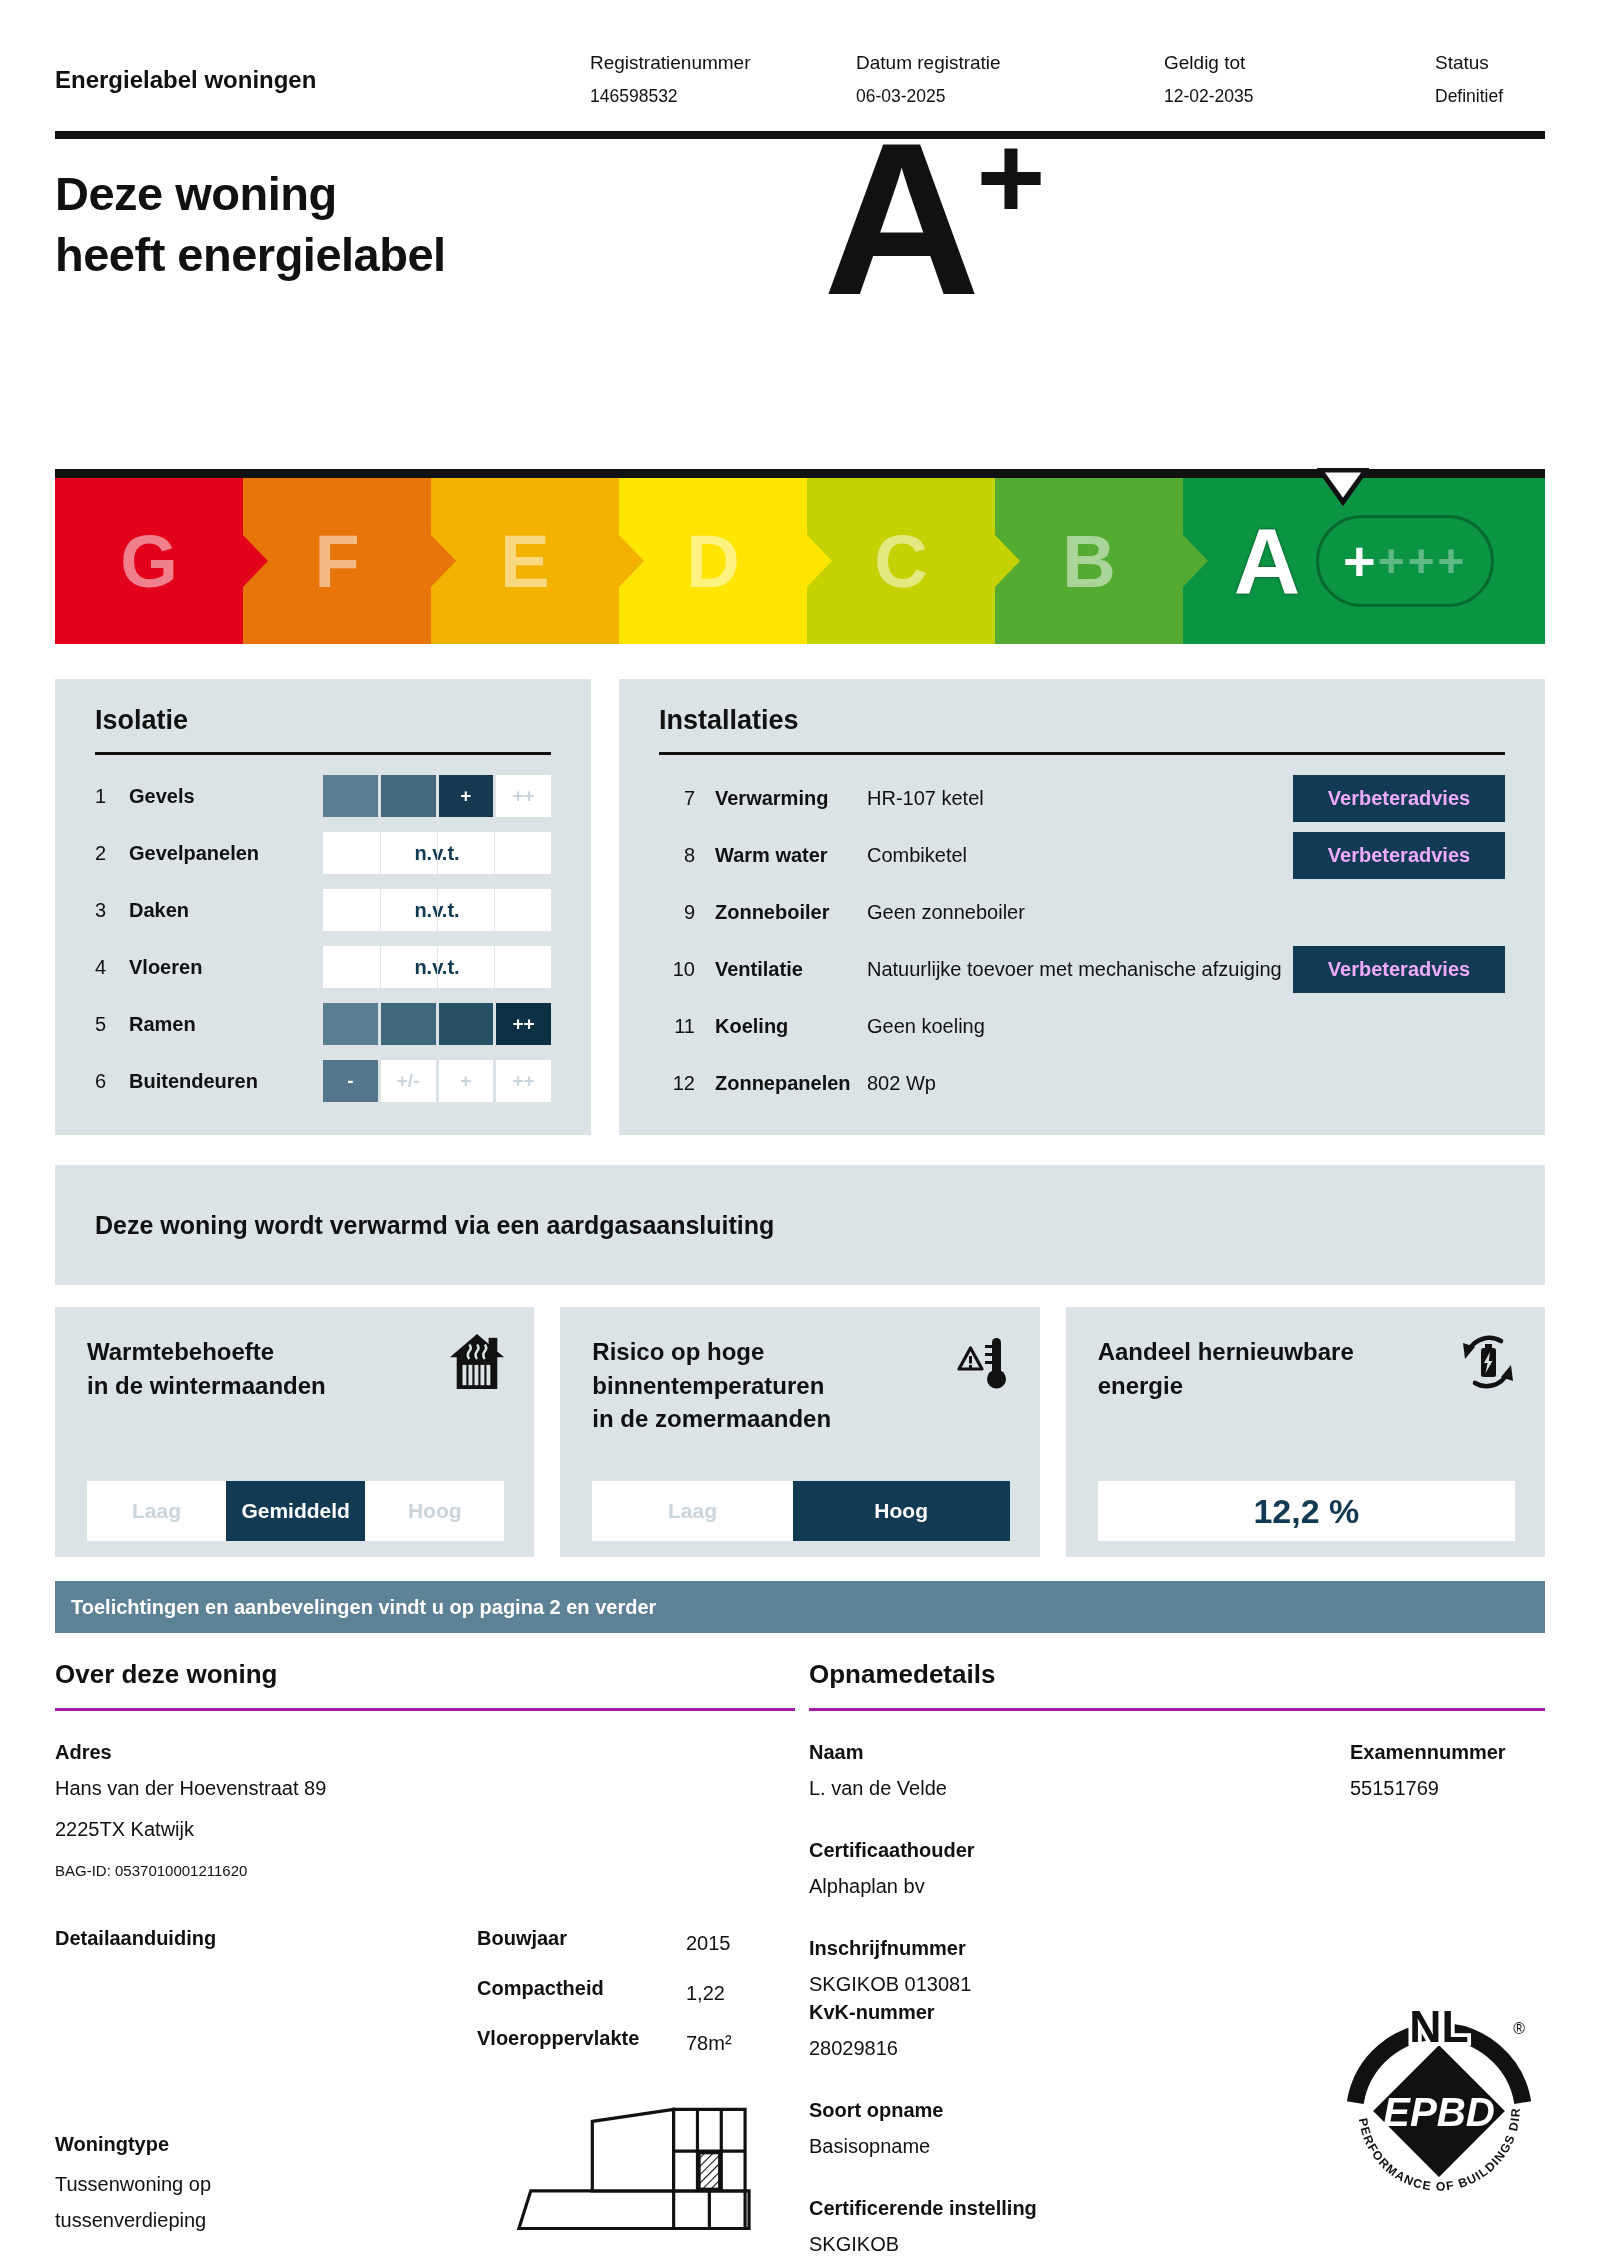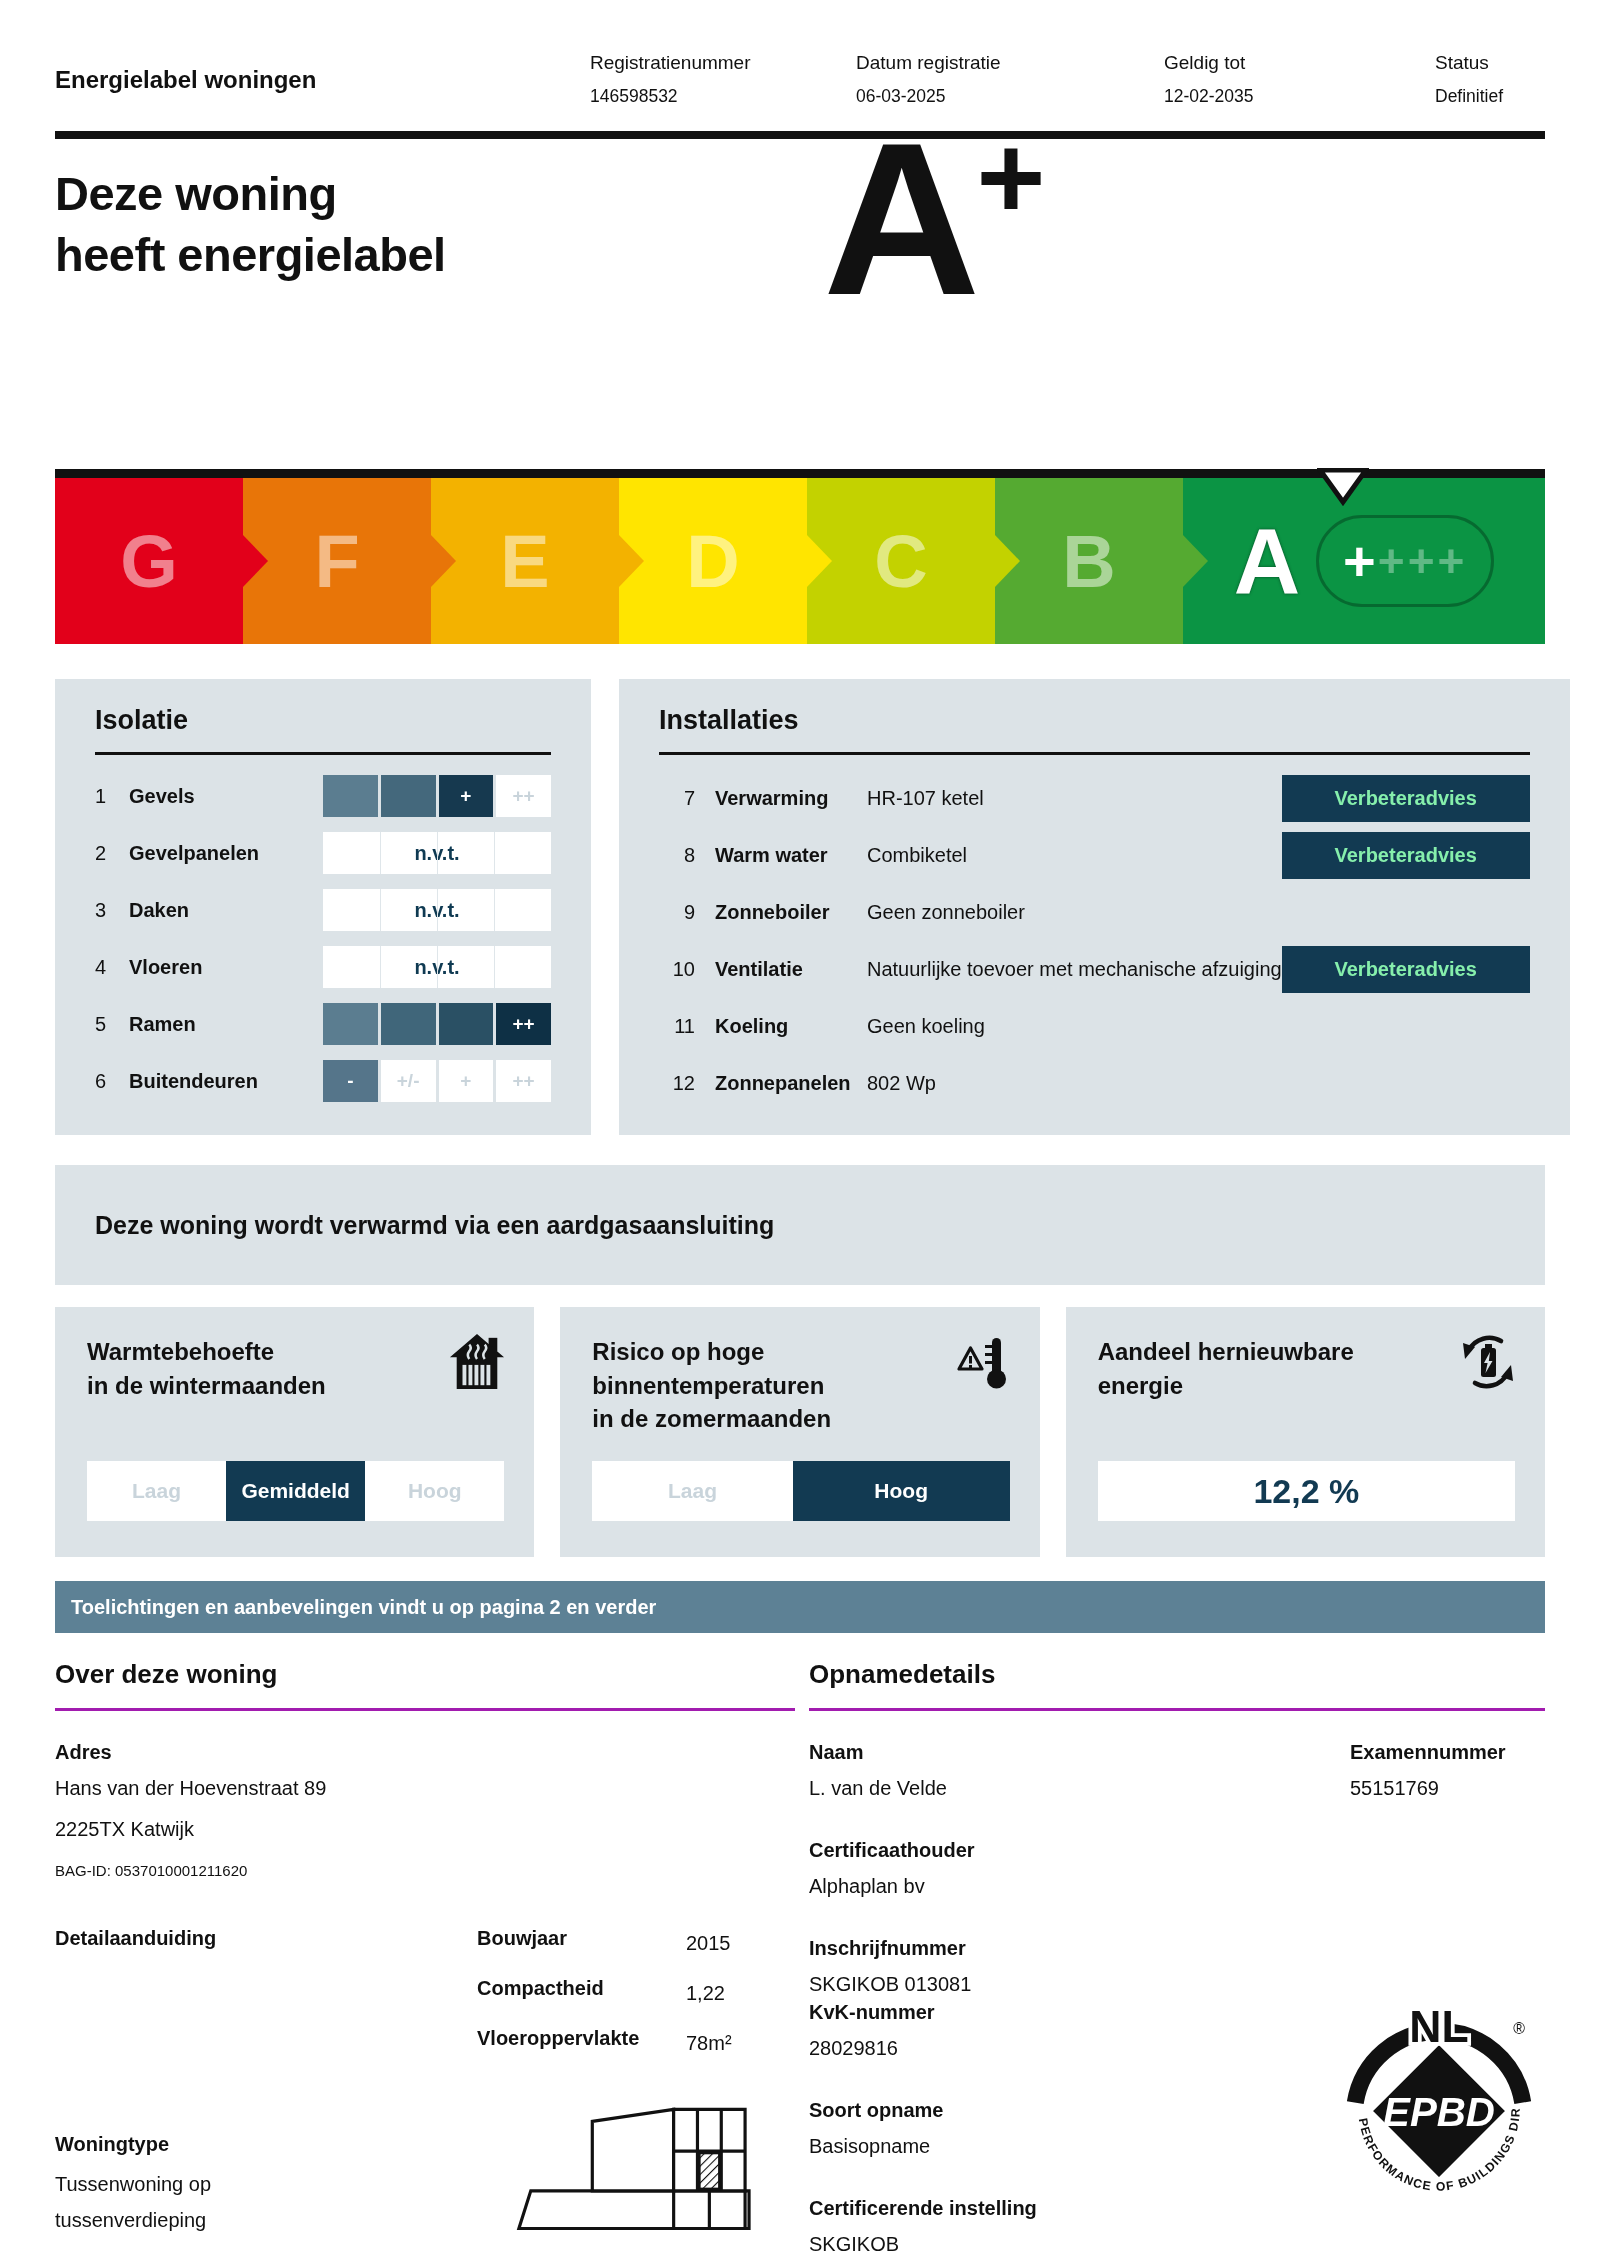--- a/index.html
+++ b/index.html
@@ -57,31 +57,31 @@
   .iso-nvt { width:228px; height:42px; background:#fff; display:flex; align-items:center; justify-content:center;
              font-size:20px; font-weight:bold; color:#0f3a52; position:relative; }
   .iso-nvt i { position:absolute; top:0; bottom:0; width:1px; background:#dfe6ea; }
   .iso-nvt i.d1 { left:25%; } .iso-nvt i.d2 { left:50%; } .iso-nvt i.d3 { left:75%; }
 
   .inst-row { display:flex; align-items:center; height:47px; margin-bottom:10px; }
   .inst-row:last-child { margin-bottom:0; }
   .inst-num { width:36px; font-size:20px; text-align:right; flex:none; }
   .inst-label { width:172px; font-size:20px; font-weight:bold; padding-left:20px; flex:none; }
   .inst-value { flex:1; font-size:20px; white-space:nowrap; overflow:hidden; }
-  .advice-btn { flex:none; width:248px; height:47px; background:#123a52; color:#86efac; font-size:20px; font-weight:bold;
+  .advice-btn { flex:none; width:212px; height:47px; background:#123a52; color:#f0abfc; font-size:20px; font-weight:bold;
                 display:flex; align-items:center; justify-content:center; border:none; cursor:pointer;
                 font-family:inherit; }
 
   
   .gas-band { margin-top:30px; background:#dce3e7; height:120px; display:flex; align-items:center;
               padding:0 40px; font-size:25px; font-weight:bold; }
 
   
   .boxes { display:flex; gap:26px; margin-top:22px; }
-  .box { flex:1; background:#dce3e7; height:250px; padding:28px 30px 36px 32px; position:relative;
+  .box { flex:1; background:#dce3e7; height:250px; padding:28px 30px 16px 32px; position:relative;
          display:flex; flex-direction:column; }
   .box-title { font-size:24px; font-weight:bold; line-height:1.4; max-width:78%; }
   .box-icon { position:absolute; top:26px; right:28px; }
   .selector { margin-top:auto; height:60px; background:#fff; display:flex; }
   .opt { flex:1; display:flex; align-items:center; justify-content:center; font-size:21px; font-weight:bold;
          color:#c9d4db; }
   .opt.selected { background:#123a52; color:#fff; }
   .sel-2 .opt-laag { flex:0 0 48%; } .sel-2 .opt-hoog { flex:1; }
   .value-bar { margin-top:auto; height:60px; background:#fff; display:flex; align-items:center; justify-content:center;
                font-size:34px; font-weight:bold; color:#123a52; }

